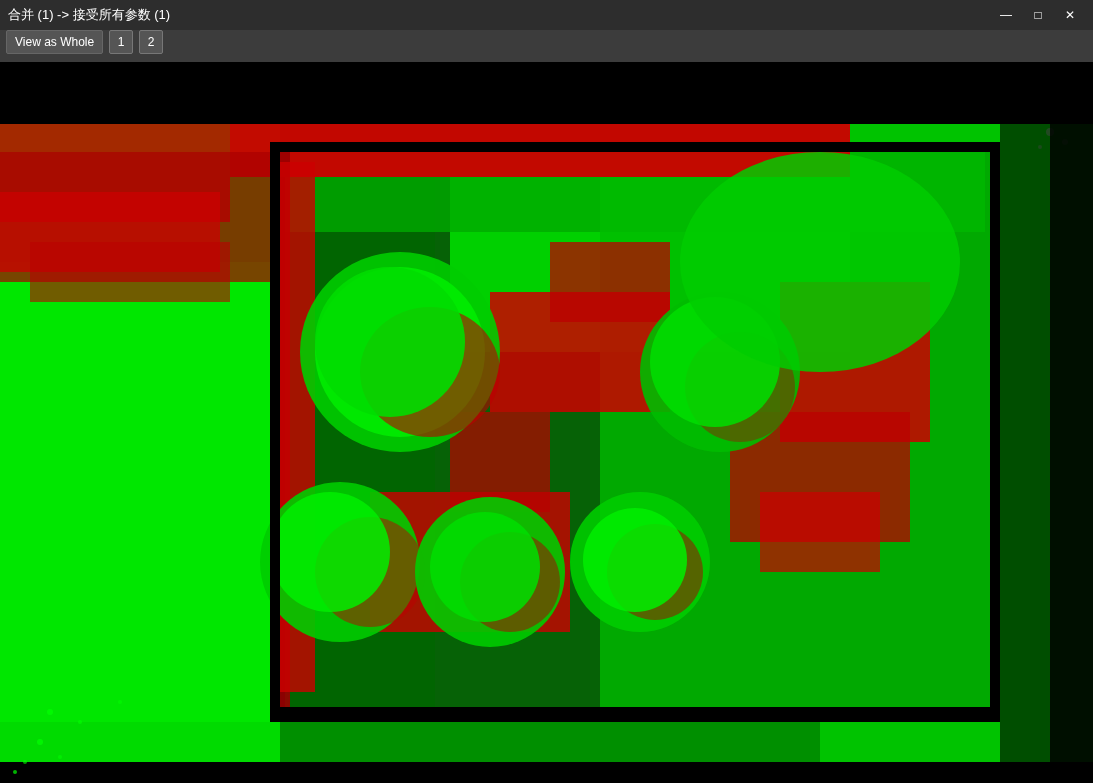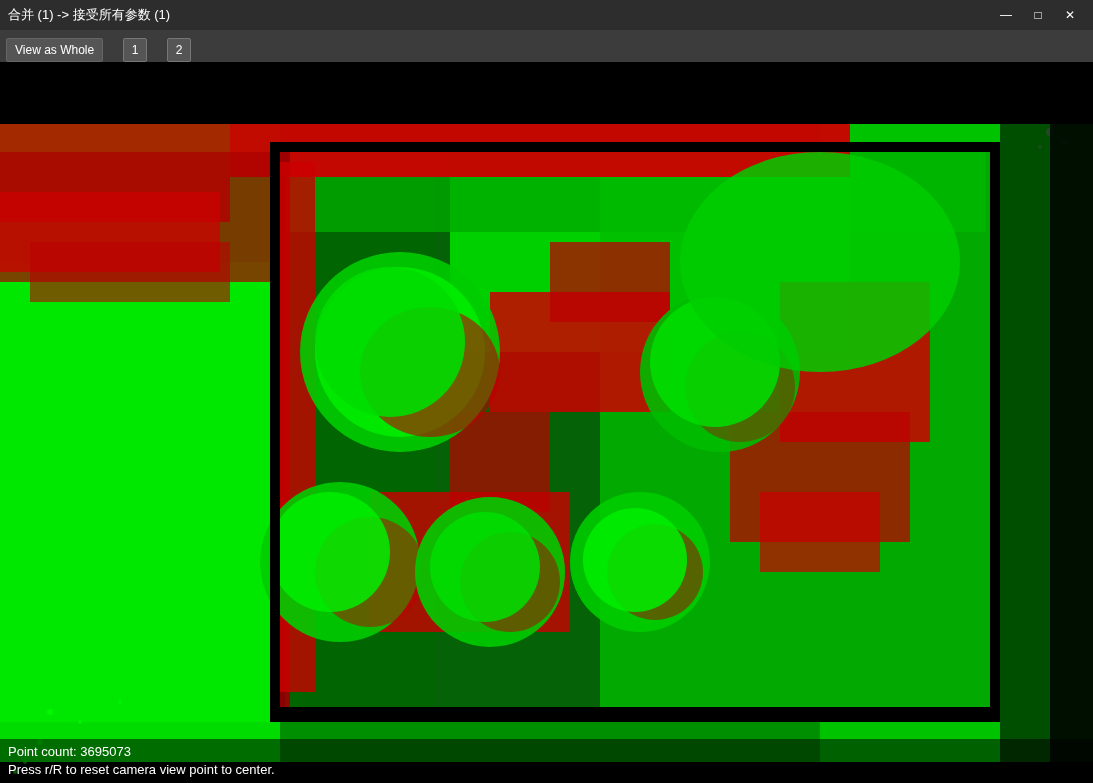--- a/index.html
+++ b/index.html
@@ -48,23 +48,23 @@
       display: flex;
       align-items: center;
       justify-content: center;
     }
 
     #toolbar {
       width: 100%;
       height: 32px;
       background: #3c3c3c;
       display: flex;
-      align-items: flex-end;
+      align-items: flex-start;
       padding: 0 6px;
-      gap: 20px;
+      gap: 6px;
       position: relative;
       z-index: 10;
     }
 
     .toolbar-btn {
       height: 24px;
       background: #555;
       border: 1px solid #666;
       color: #fff;
       font-size: 12px;
@@ -219,17 +219,13 @@
     <circle cx="25" cy="700" r="2" fill="#00ff00" opacity="0.6"></circle>
     <circle cx="60" cy="695" r="2" fill="#00ff00" opacity="0.5"></circle>
     <circle cx="15" cy="710" r="2" fill="#00ff00" opacity="0.7"></circle>
 
     <rect x="1000" y="60" width="93" height="660" fill="#000000" opacity="0.6"></rect>
     <rect x="1050" y="60" width="43" height="660" fill="#000000" opacity="0.8"></rect>
 
     <rect x="0" y="0" width="1093" height="62" fill="#000000"></rect>
   </svg>
 
-  <div id="status-bar">
-    <div class="status-text">Point count: 3695073</div>
-    <div class="status-text">Press r/R to reset camera view point to center.</div>
-  </div>
 </div>
 
 </body></html>

